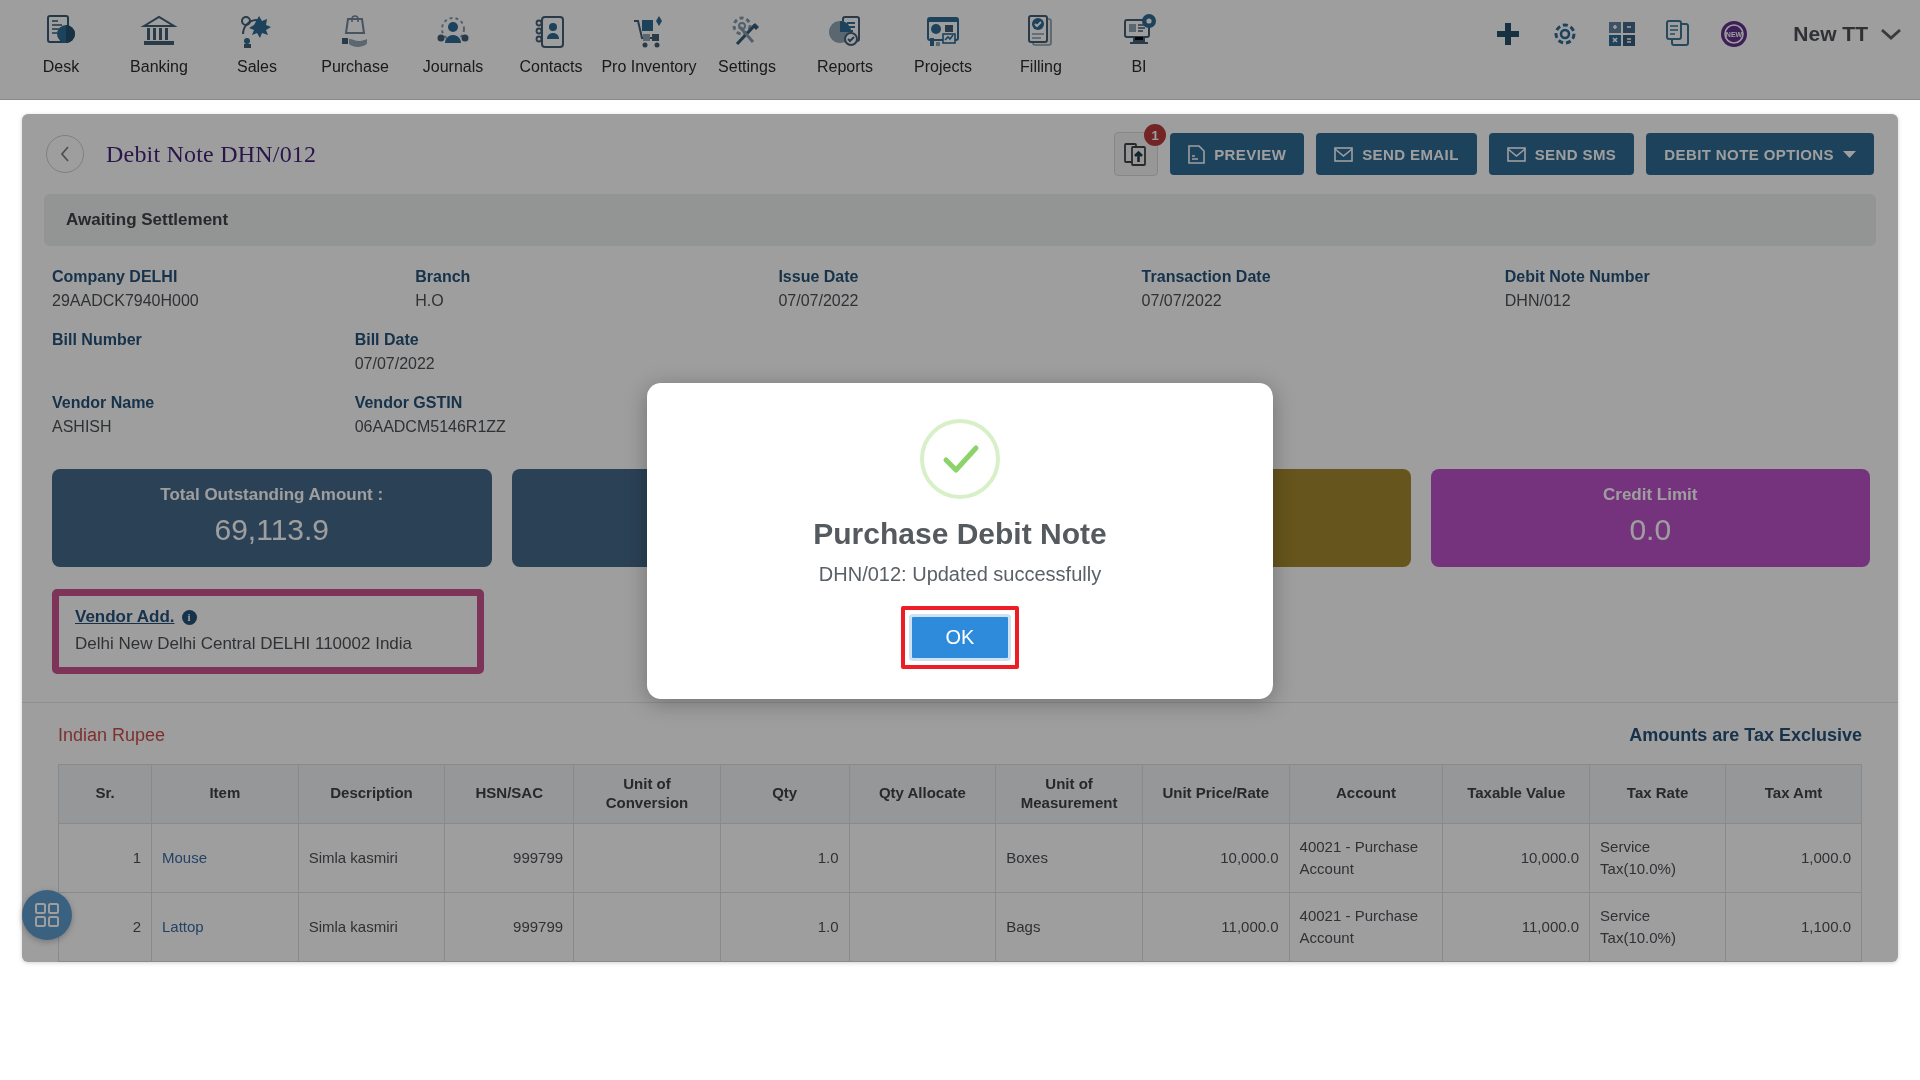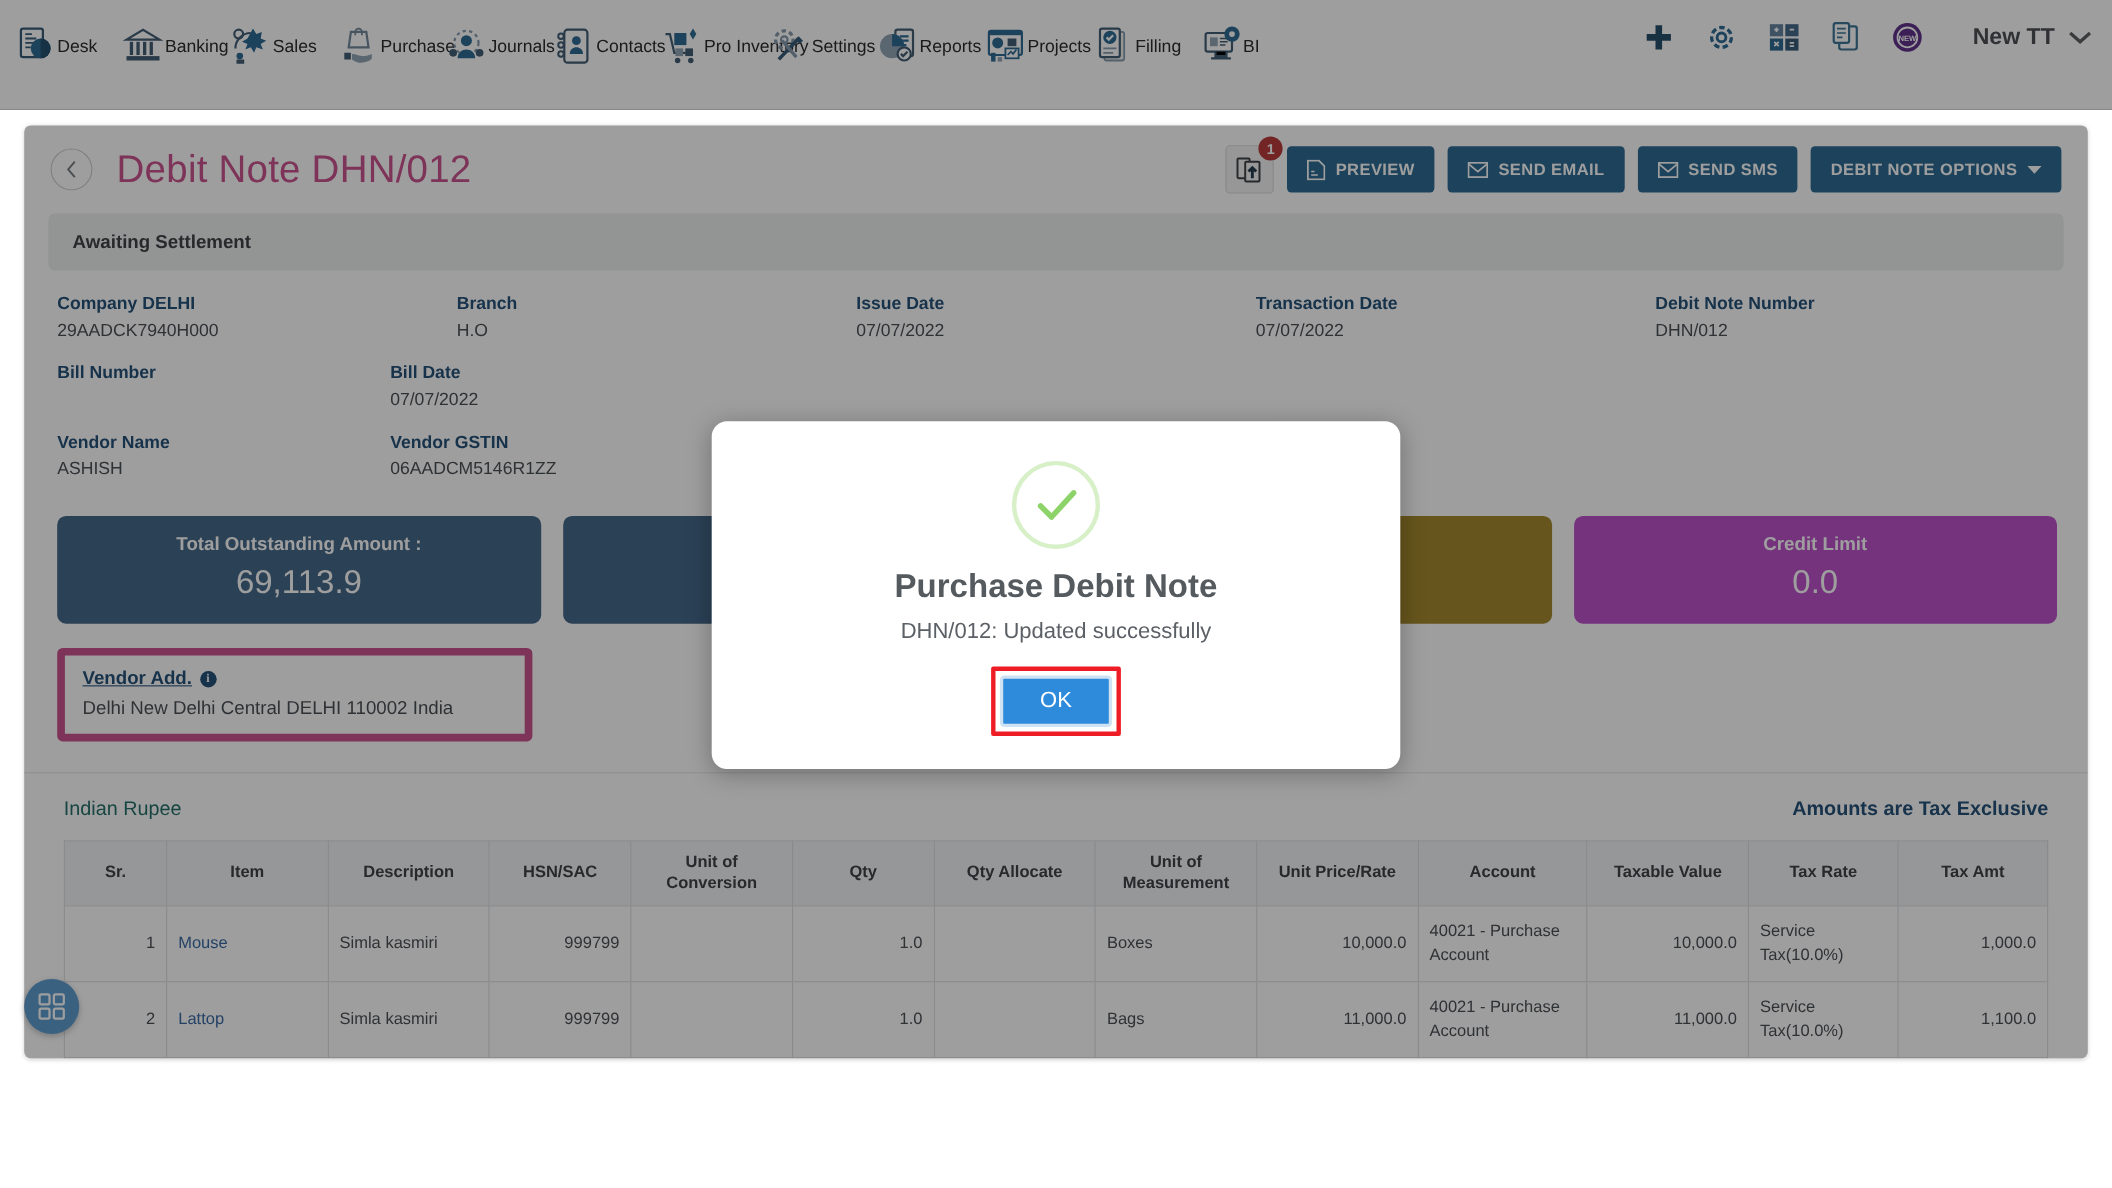--- a/index.html
+++ b/index.html
@@ -18,22 +18,22 @@
 
   
   .topnav {
     height: 100px; background: #ffffff;
     display: flex; align-items: flex-start;
     border-bottom: 1px solid #d9dde2;
     position: relative;
   }
   .nav-items { display: flex; align-items: flex-start; padding-left: 12px; }
   .nav-item {
-    width: 98px; padding-top: 18px;
-    display: flex; align-items: center;
+    width: 98px; padding-top: 8px;
+    display: flex; flex-direction: column; align-items: center;
     cursor: pointer;
   }
   .nav-item .ic { height: 48px; display: flex; align-items: center; justify-content: center; }
   .nav-item .lbl {
     font-size: 16px; color: #2b2b2b; margin-top: 2px;
     white-space: nowrap;
   }
   .nav-right {
     position: absolute; right: 18px; top: 18px;
     display: flex; align-items: center; gap: 26px;
@@ -56,21 +56,21 @@
     display: flex; align-items: center; padding: 18px 24px 16px 24px;
     position: relative; min-height: 74px;
   }
   .back-btn {
     width: 38px; height: 38px; border-radius: 50%;
     border: 1px solid #c9ced4; background: #fff;
     display: flex; align-items: center; justify-content: center;
     color: #7b8189; font-size: 19px; cursor: pointer; flex: none;
   }
   .page-title {
-    font-size: 35px; color: #ec4899; margin-left: 22px; letter-spacing: .2px;
+    font-size: 24px; color: #4c1d95; margin-left: 22px; letter-spacing: .2px; font-family: Liberation Serif, serif;
   }
   .head-actions {
     margin-left: auto; display: flex; align-items: center; gap: 12px;
   }
   .icon-btn {
     position: relative; width: 44px; height: 44px;
     background: #f3f3f3; border: 1px solid #dadada; border-radius: 4px;
     display: flex; align-items: center; justify-content: center; cursor: pointer;
   }
   .badge {
@@ -126,21 +126,21 @@
   }
   .addr-text { font-size: 17px; color: #4b5058; }
 
   .divider { border-top: 1px solid #e3e6e9; margin: 28px 0 0 0; }
 
   
   .tbl-block { padding: 22px 36px 0 36px; }
   .tbl-head-row {
     display: flex; align-items: center; margin-bottom: 18px;
   }
-  .currency { font-size: 18px; color: #0f766e; text-align: center; }
+  .currency { font-size: 18px; color: #ef4444; text-align: center; }
   .tax-note {
     margin-left: auto; font-size: 18px; font-weight: bold; color: #17548a;
   }
   table.items { width: 100%; border-collapse: collapse; table-layout: fixed; }
   table.items th {
     background: #f2f3f5; border: 1px solid #dcdfe3;
     font-size: 15px; font-weight: bold; color: #3d4248;
     padding: 10px 8px; text-align: center; vertical-align: middle;
     line-height: 1.25;
   }

